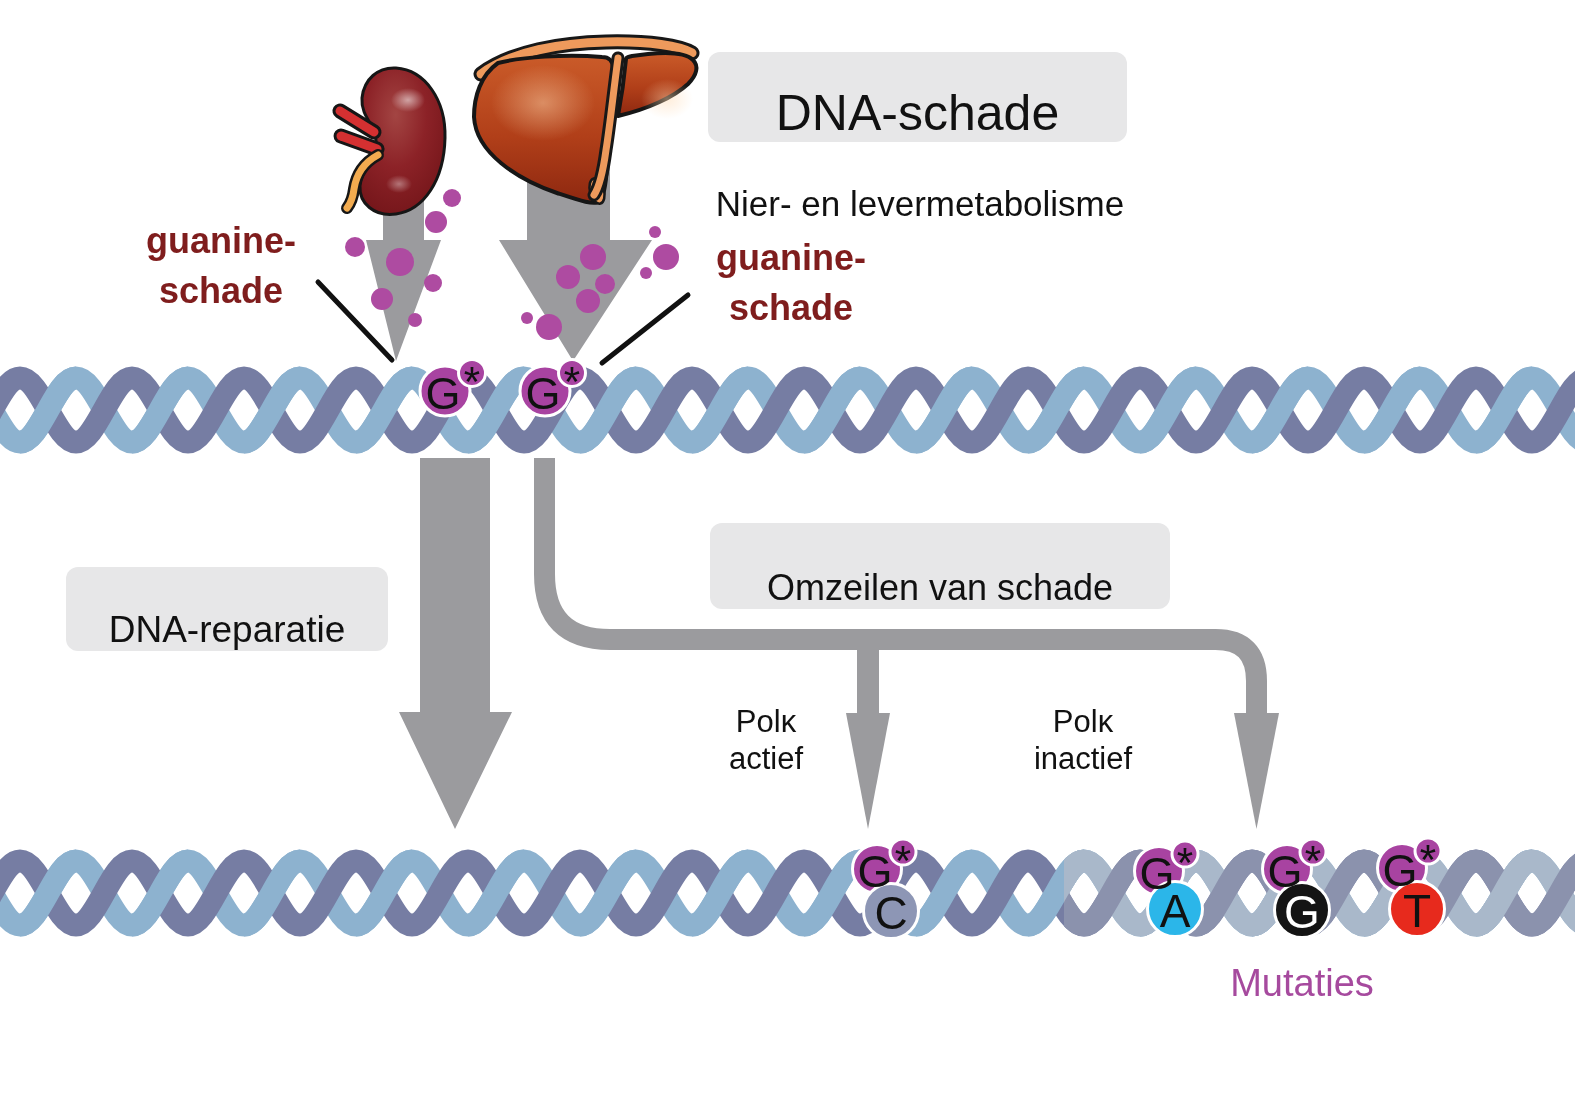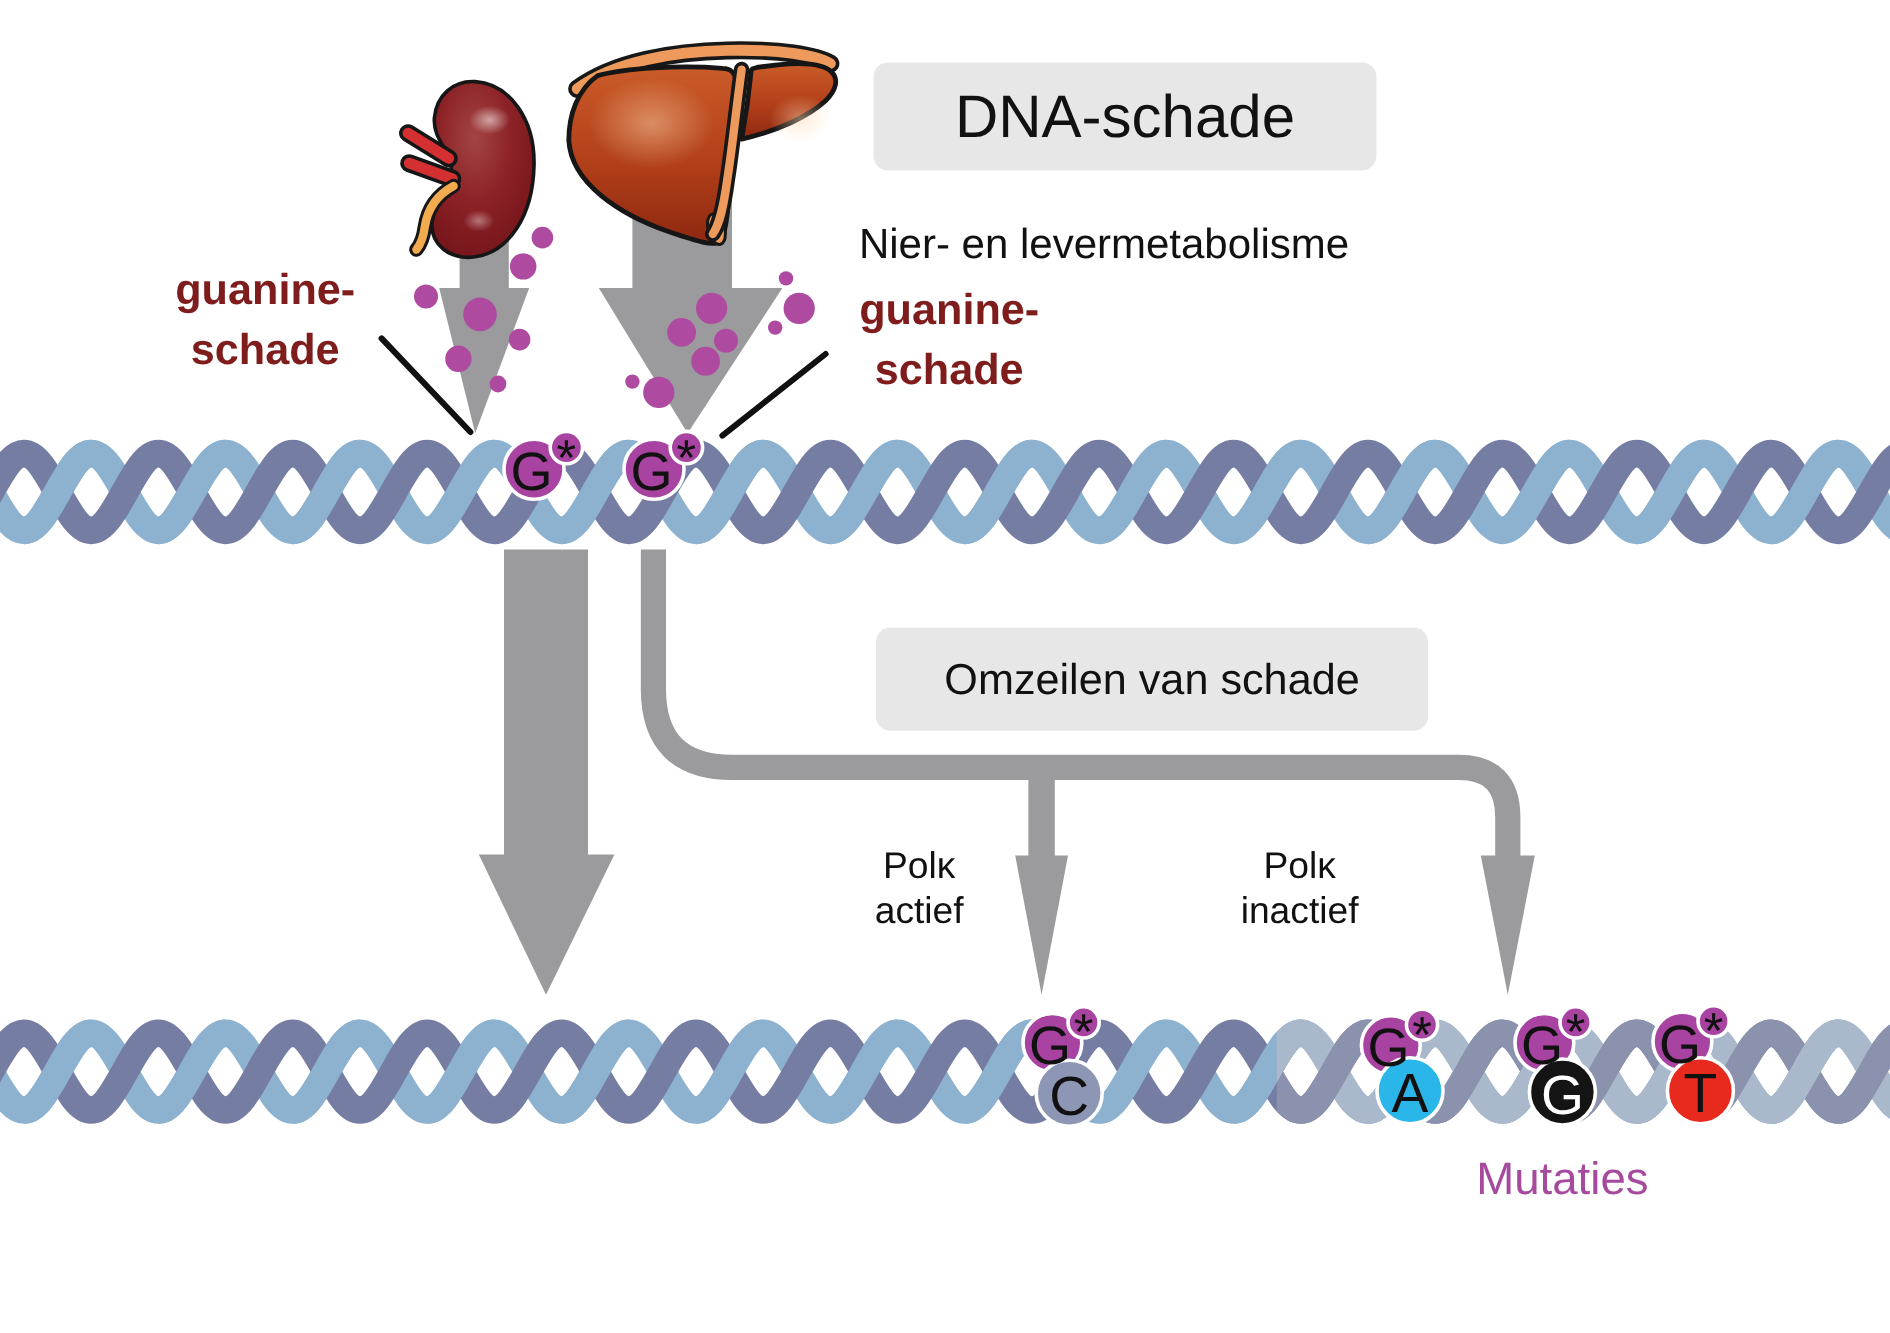--- a/index.html
+++ b/index.html
@@ -1,21 +1,21 @@
 <!DOCTYPE html>
 <html><head>
 <meta charset="utf-8">
 <style>
   html,body{margin:0;padding:0;background:#ffffff;}
   #stage{position:relative;width:1575px;height:1111px;overflow:hidden;background:#ffffff;
          font-family:"Liberation Sans","DejaVu Sans",sans-serif;color:#111;}
   #diagram-svg{position:absolute;left:0;top:0;}
   .lbl{position:absolute;white-space:pre-line;text-align:center;transform:translateX(-50%);}
   .gbox{position:absolute;background:#e7e7e8;border-radius:12px;display:flex;
-        align-items:center;justify-content:center;margin-left:20px;}
+        align-items:flex-end;justify-content:center;}
   .title-text{font-size:50px;}
   .subtitle{font-size:35px;}
   .guanine{font-size:36px;font-weight:bold;color:#7f1d1d;line-height:50px;}
   .boxlabel-l{font-size:37px;}
   .boxlabel-r{font-size:36px;}
   .polk{font-size:31px;line-height:37px;}
   .caption{font-size:36px;line-height:51px;}
   .mut{font-size:38px;font-weight:normal;color:#a64a9e;}
   .gcirc{fill:#a843a1;stroke:#ffffff;stroke-width:3px;}
   .gletter{font-size:45px;fill:#111;text-anchor:middle;dominant-baseline:central;}
@@ -192,20 +192,23 @@
 <div class="gbox" style="left:708px;top:52px;width:419px;height:90px;">
   <span class="title-text">DNA-schade</span>
 </div>
 <div class="lbl subtitle" style="left:920px;top:160px;margin-top:24px;">Nier- en levermetabolisme</div>
 
 <div class="lbl guanine" style="left:221px;top:216px;">guanine-
 schade</div>
 <div class="lbl guanine" style="left:791px;top:233px;">guanine-
 schade</div>
 
+<div class="gbox" style="left:66px;top:567px;width:322px;height:84px;">
+  <span class="boxlabel-l">DNA-reparatie</span>
+</div>
 <div class="gbox" style="left:710px;top:523px;width:460px;height:86px;">
   <span class="boxlabel-r">Omzeilen van schade</span>
 </div>
 
 <div class="lbl polk" style="left:766px;top:703px;">Polκ
 actief</div>
 <div class="lbl polk" style="left:1083px;top:703px;">Polκ
 inactief</div>
 
 <div class="lbl mut" style="left:1302px;top:962px;">Mutaties</div>

